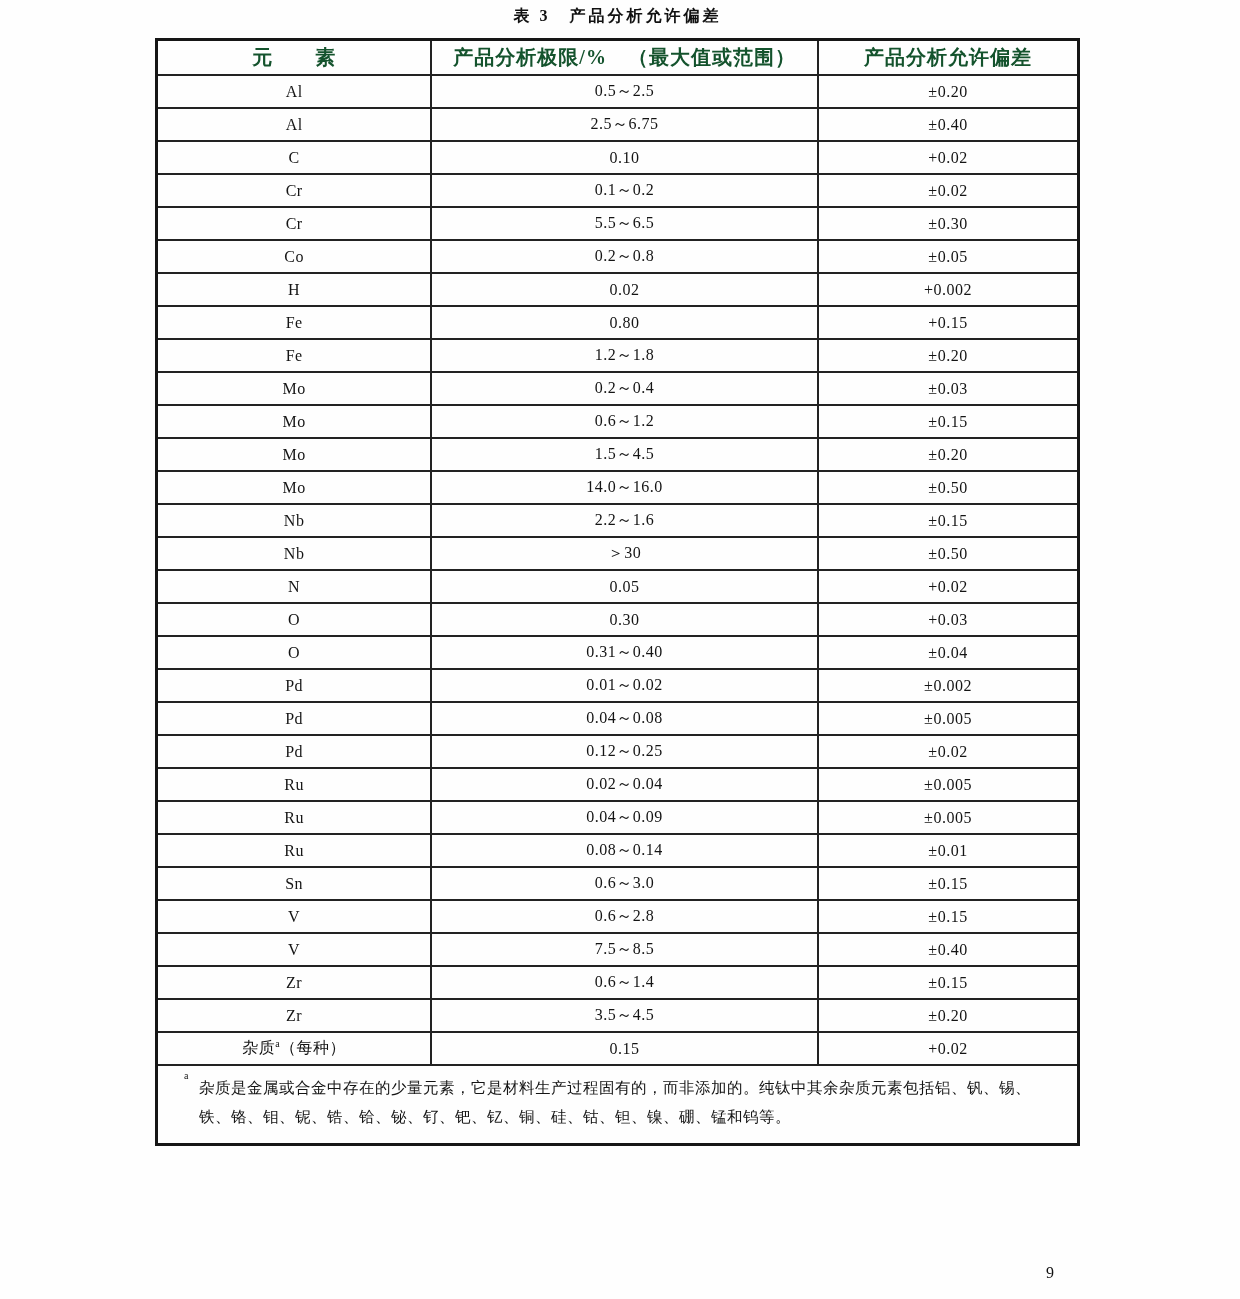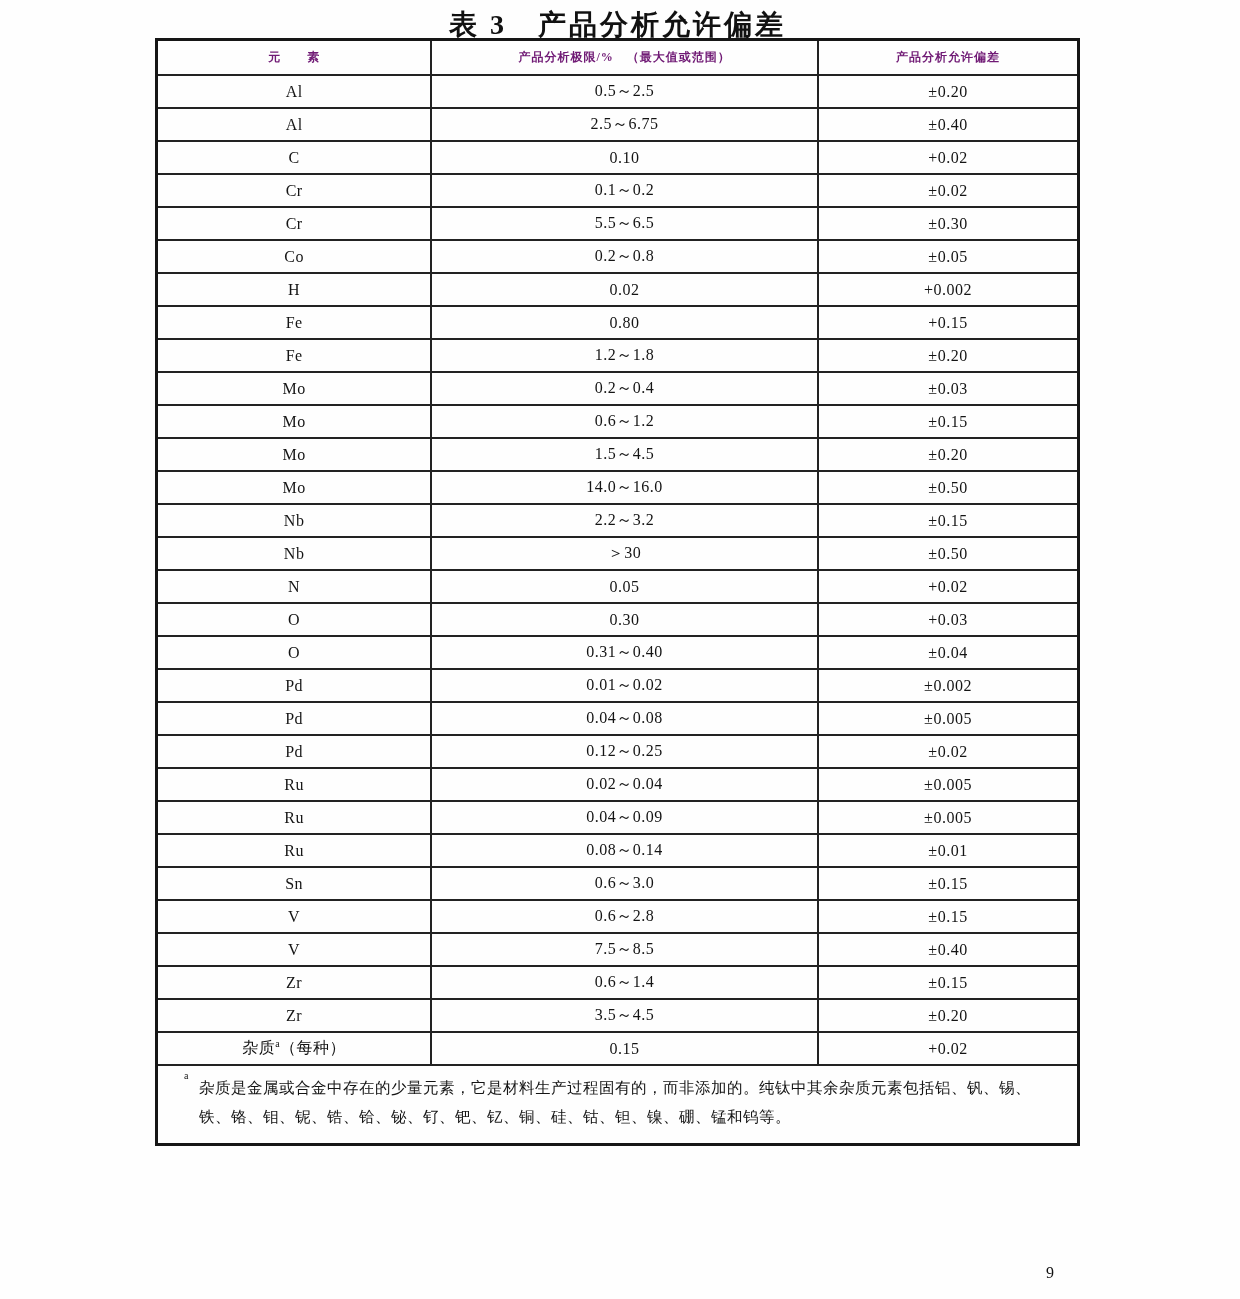--- a/index.html
+++ b/index.html
@@ -15,21 +15,21 @@
     height: 1299px;
     background: #fefefe;
     overflow: hidden;
   }
   .doc-title {
     position: absolute;
     left: 155px;
     top: 6px;
     width: 925px;
     text-align: center;
-    font-size: 28px;
+    font-size: 16px;
     font-weight: bold;
     letter-spacing: 3px;
     color: #111;
   }
   table.analysis-table {
     position: absolute;
     left: 155px;
     top: 38px;
     width: 925px;
     border-collapse: collapse;
@@ -40,24 +40,24 @@
   .analysis-table td {
     border: 2px solid #222;
     text-align: center;
     vertical-align: middle;
     padding: 0 4px;
     overflow: hidden;
     white-space: nowrap;
   }
   .analysis-table thead th {
     height: 33px;
-    font-size: 12px;
+    font-size: 20px;
     font-weight: bold;
     letter-spacing: 1px;
-    color: #701a75;
+    color: #14532d;
   }
   .analysis-table tbody td {
     height: 31px;
     font-size: 16px;
     letter-spacing: 0.5px;
   }
   .col-element { width: 270px; }
   .col-limit   { width: 380px; margin-left: 12px; }
   .col-dev     { width: 256px; }
   .analysis-table td sup {
@@ -174,21 +174,21 @@
           <td class="col-limit">1.5～4.5</td>
           <td class="col-dev">±0.20</td>
         </tr>
         <tr>
           <td class="col-element">Mo</td>
           <td class="col-limit">14.0～16.0</td>
           <td class="col-dev">±0.50</td>
         </tr>
         <tr>
           <td class="col-element">Nb</td>
-          <td class="col-limit">2.2～3.2</td>
+          <td class="col-limit">2.2～1.6</td>
           <td class="col-dev">±0.15</td>
         </tr>
         <tr>
           <td class="col-element">Nb</td>
           <td class="col-limit">＞30</td>
           <td class="col-dev">±0.50</td>
         </tr>
         <tr>
           <td class="col-element">N</td>
           <td class="col-limit">0.05</td>

